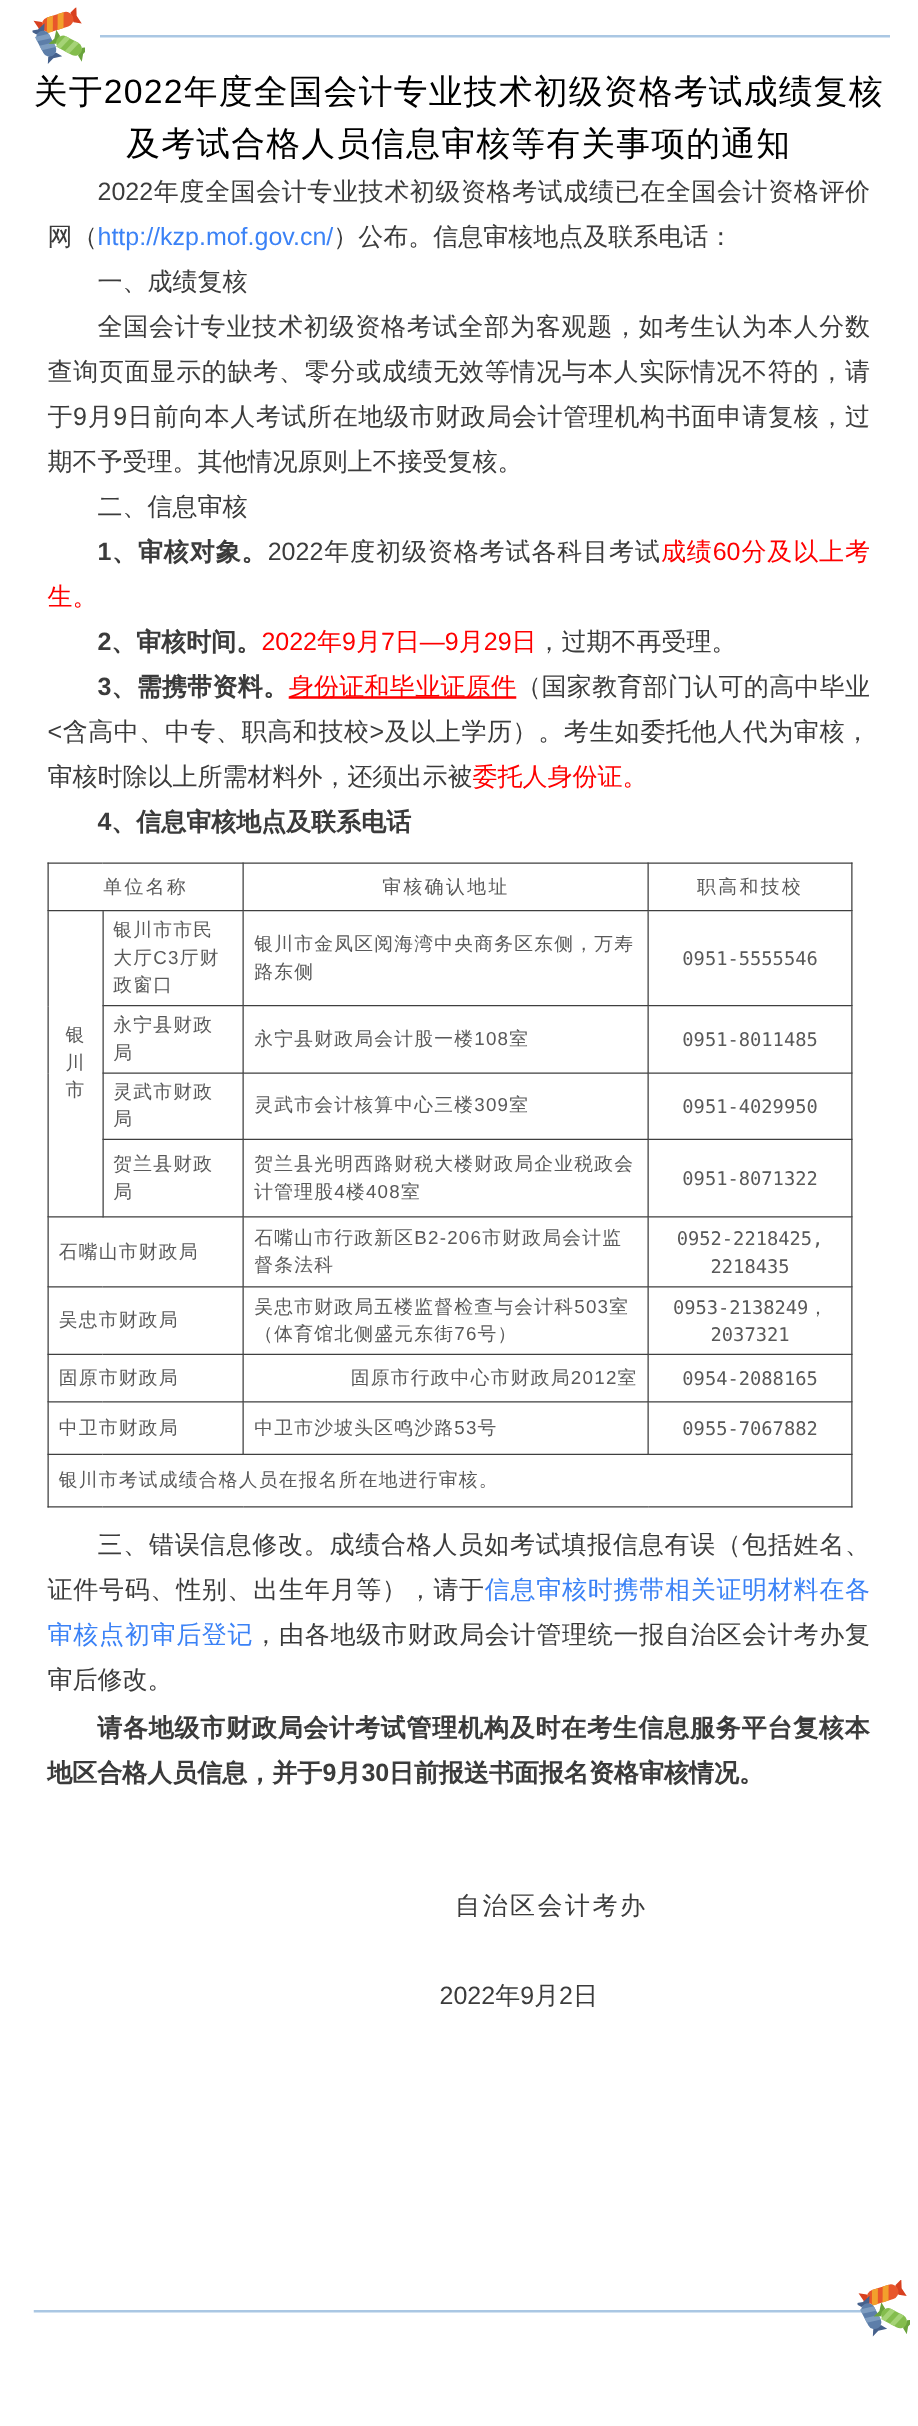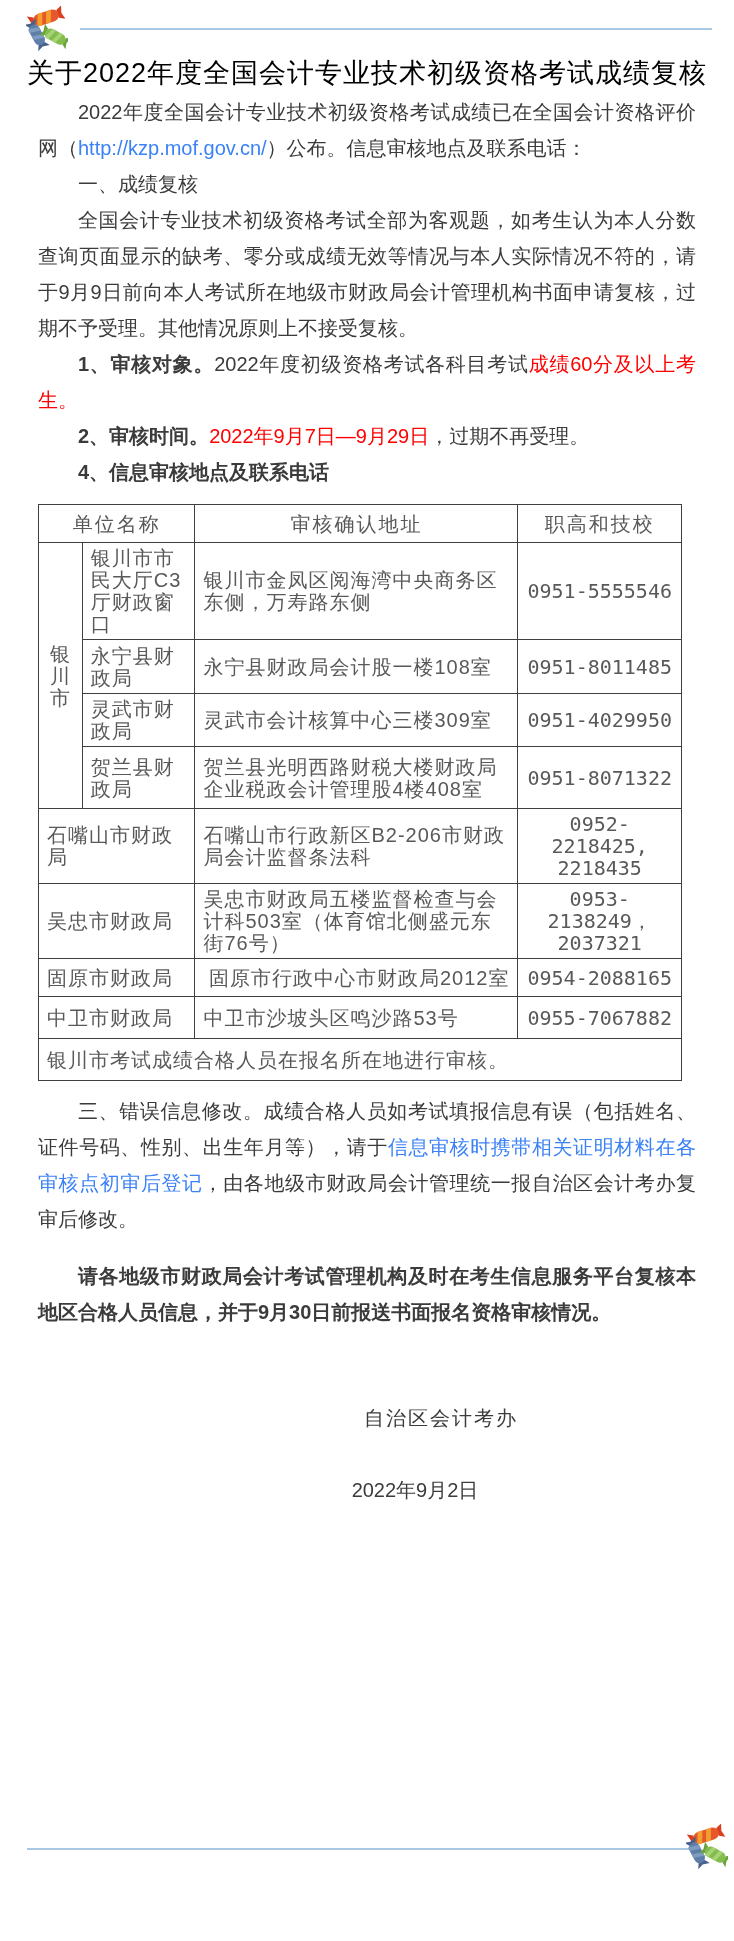--- a/index.html
+++ b/index.html
@@ -32,37 +32,37 @@
   .indent { text-indent:2em; }
   .bl { font-weight:bold; }
   .red { color:#fe0000; }
   .red-b { color:#3b82f6; font-weight:normal; }
   .red-u { color:#fe0000; text-decoration:underline; }
   a.red-b { text-decoration:none; }
   
   table.audit {
     width:644px; margin-top:14px;
     border-collapse:collapse;
-    font-size:20px; line-height:22px;
+    font-size:15px; line-height:22px;
     color:#595959; text-align:left;
     letter-spacing:1px;
   }
   table.audit th, table.audit td { border:1px solid #3f3f3f; padding:4px 8px; font-weight:normal; vertical-align:middle; }
   table.audit th { text-align:center; height:38px; letter-spacing:2px; }
   td.city { width:44px; text-align:center; word-break:break-all; padding:4px 12px; }
   td.name { width:115px; }
   td.addr { width:332px; }
   td.phone { width:165px; text-align:center; font-family:"DejaVu Sans Mono","Liberation Mono",monospace; letter-spacing:0; }
   td.addr-center { text-align:right; }
   tr.r1 { height:76px; } tr.r2 { height:54px; } tr.r3 { height:52px; } tr.r4 { height:62px; }
   tr.r5 { height:56px; } tr.r6 { height:54px; } tr.r7 { height:38px; } tr.r8 { height:42px; }
   tr.note-row { height:42px; }
   
   .p-after { margin-top:12px; }
-  .p-close { margin-top:21px; font-weight:bold; }
+  .p-close { margin-top:3px; font-weight:bold; }
   .signature { margin-top:70px; text-align:center; padding-left:148px; letter-spacing:2px; }
   .docdate  { margin-top:36px; text-align:center; padding-left:96px; }
   
   .rule-bottom { position:absolute; top:1848px; left:27px; width:662px; height:2px; background:#aac7e3; }
   .logo-bottom { position:absolute; top:1824px; left:686px; width:42px; height:48px; }
 </style>
 </head>
 <body>
 
 <div class="page">
@@ -87,36 +87,39 @@
       <polygon points="39,27 44,24 42,31 44,37 39,34" fill="#6aa33c"></polygon>
       <rect x="18" y="25" width="22" height="11" rx="5.5" fill="#84bd4d"></rect>
       <path d="M23 25 l4 0 l-3 11 l-4 0 z" fill="#a5d376"></path>
       <path d="M31 25 l4 0 l-3 11 l-4 0 z" fill="#a5d376"></path>
     </g>
   </svg>
   <div class="rule-top"></div>
 
   <h1 class="doc-title">
     <span>关于2022年度全国会计专业技术初级资格考试成绩复核</span><br>
+    <span>及考试合格人员信息审核等有关事项的通知</span>
   </h1>
 
   <div class="content">
 
 
     <p class="indent"><span>2022年度全国会计专业技术初级资格考试成绩已在全国会计资格评价网（</span><a class="red-b" href="#">http://kzp.mof.gov.cn/</a><span>）公布。信息审核地点及联系电话：</span></p>
 
     <p class="indent">一、成绩复核</p>
 
     <p class="indent">全国会计专业技术初级资格考试全部为客观题，如考生认为本人分数查询页面显示的缺考、零分或成绩无效等情况与本人实际情况不符的，请于9月9日前向本人考试所在地级市财政局会计管理机构书面申请复核，过期不予受理。其他情况原则上不接受复核。</p>
 
+    <p class="indent">二、信息审核</p>
 
     <p class="indent"><span class="bl">1、审核对象。</span><span>2022年度初级资格考试各科目考试</span><span class="red">成绩60分及以上考生。</span></p>
 
     <p class="indent"><span class="bl">2、审核时间。</span><span class="red">2022年9月7日—9月29日</span><span>，过期不再受理。</span></p>
 
+    <p class="indent"><span class="bl">3、需携带资料。</span><span class="red-u">身份证和毕业证原件</span><span>（国家教育部门认可的高中毕业&lt;含高中、中专、职高和技校&gt;及以上学历）。考生如委托他人代为审核，审核时除以上所需材料外，还须出示被</span><span class="red">委托人身份证。</span></p>
 
     <p class="indent bl">4、信息审核地点及联系电话</p>
 
     <table class="audit">
       <tbody>
           <tr>
         <th colspan="2">单位名称</th>
         <th>审核确认地址</th>
         <th>职高和技校</th>
       </tr>

